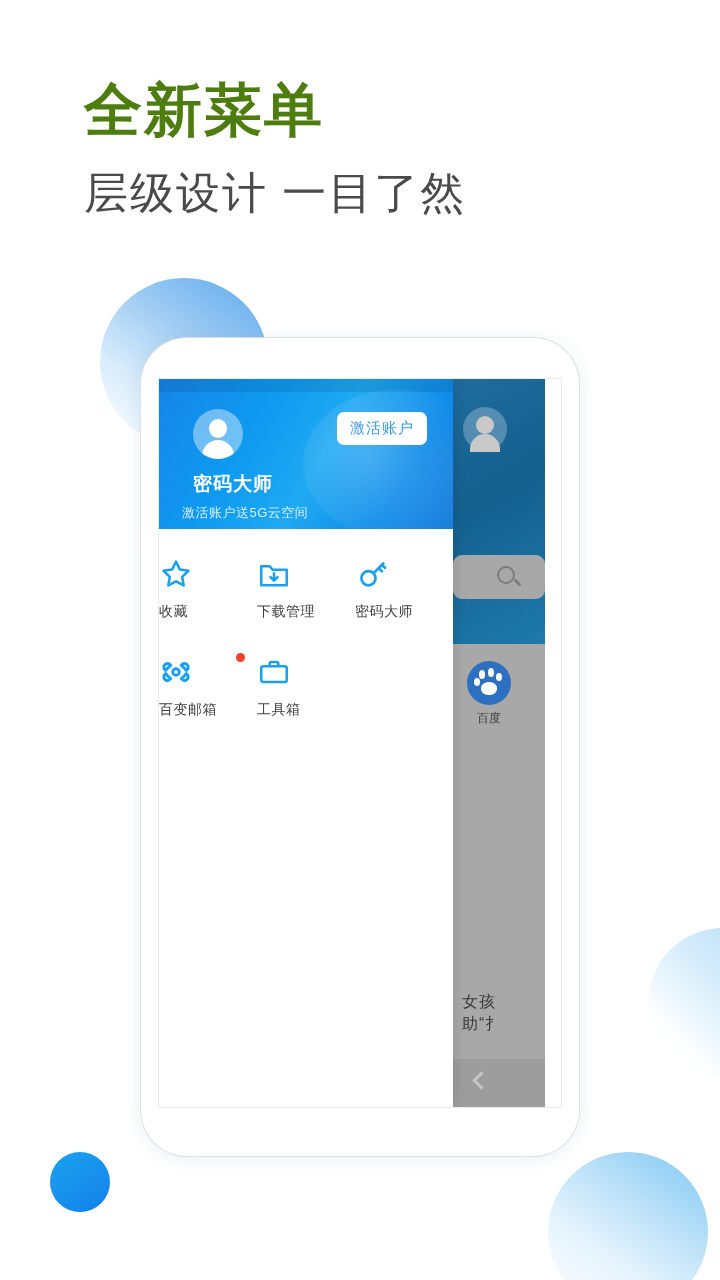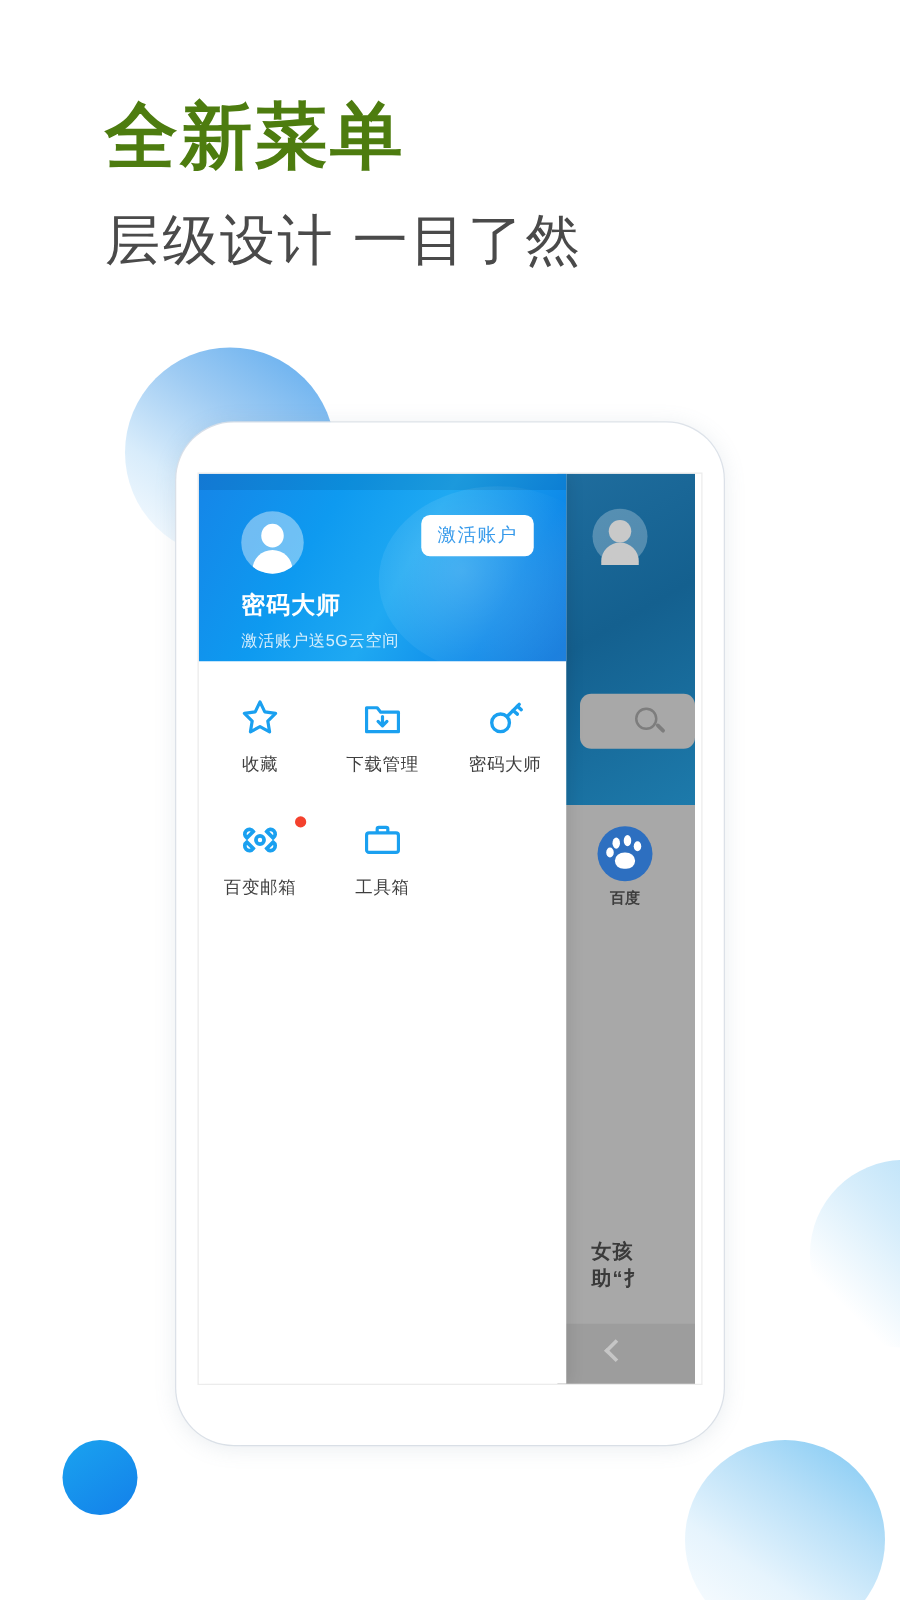--- a/index.html
+++ b/index.html
@@ -54,23 +54,22 @@
   #phone-screen {
     position:absolute; left:17px; top:40px;
     width:404px; height:730px;
     background:#ffffff;
     overflow:hidden;
     border:1px solid #ececec;
   }
 
   
   #bg-panel {
-    position:absolute; right:5px; top:0; width:110px; height:100%;
+    position:absolute; right:16px; top:0; width:110px; height:100%;
     background:#a8a8a8;
-    font-weight:bold;
   }
   #bg-panel-header {
     position:absolute; left:0; top:0; width:100%; height:265px;
     background:linear-gradient(150deg,#1f6d9e 0%,#14608f 45%,#1d7aab 100%);
   }
   #bg-panel-avatar {
     position:absolute; left:28px; top:28px; width:44px; height:44px;
     border-radius:50%; background:rgba(255,255,255,.26);
   }
   #bg-panel-avatar::after {
@@ -187,31 +186,31 @@
     background:#fff; color:#1b8ce8;
     font-size:15px; padding:7px 13px; border-radius:7px;
     border:none; cursor:pointer; letter-spacing:1px;
     font-family:"Liberation Sans","DejaVu Sans",sans-serif;
   }
   #header-title {
     position:absolute; left:34px; top:92px;
     font-size:19px; font-weight:bold; color:#ffffff; letter-spacing:1px;
   }
   #header-subtitle {
-    position:absolute; left:34px; top:125px;
+    position:absolute; left:23px; top:125px;
     font-size:13px; color:rgba(255,255,255,.82); letter-spacing:.5px;
   }
 
   #menu-grid {
     padding:28px 0 0 0;
     display:grid; grid-template-columns:repeat(3,1fr);
     row-gap:34px;
   }
   .grid-item {
-    display:flex; flex-direction:column; align-items:center;
+    display:flex; flex-direction:column; 
     cursor:pointer; position:relative;
   }
   .grid-item .ico { width:34px; height:34px; position:relative; }
   .grid-item .lbl {
     margin-top:12px; font-size:14px; color:#3f3f3f; letter-spacing:.5px;
     white-space:nowrap;
   }
   .grid-item .badge {
     position:absolute; right:12px; top:-2px;
     width:9px; height:9px; border-radius:50%; background:#f4412d;

